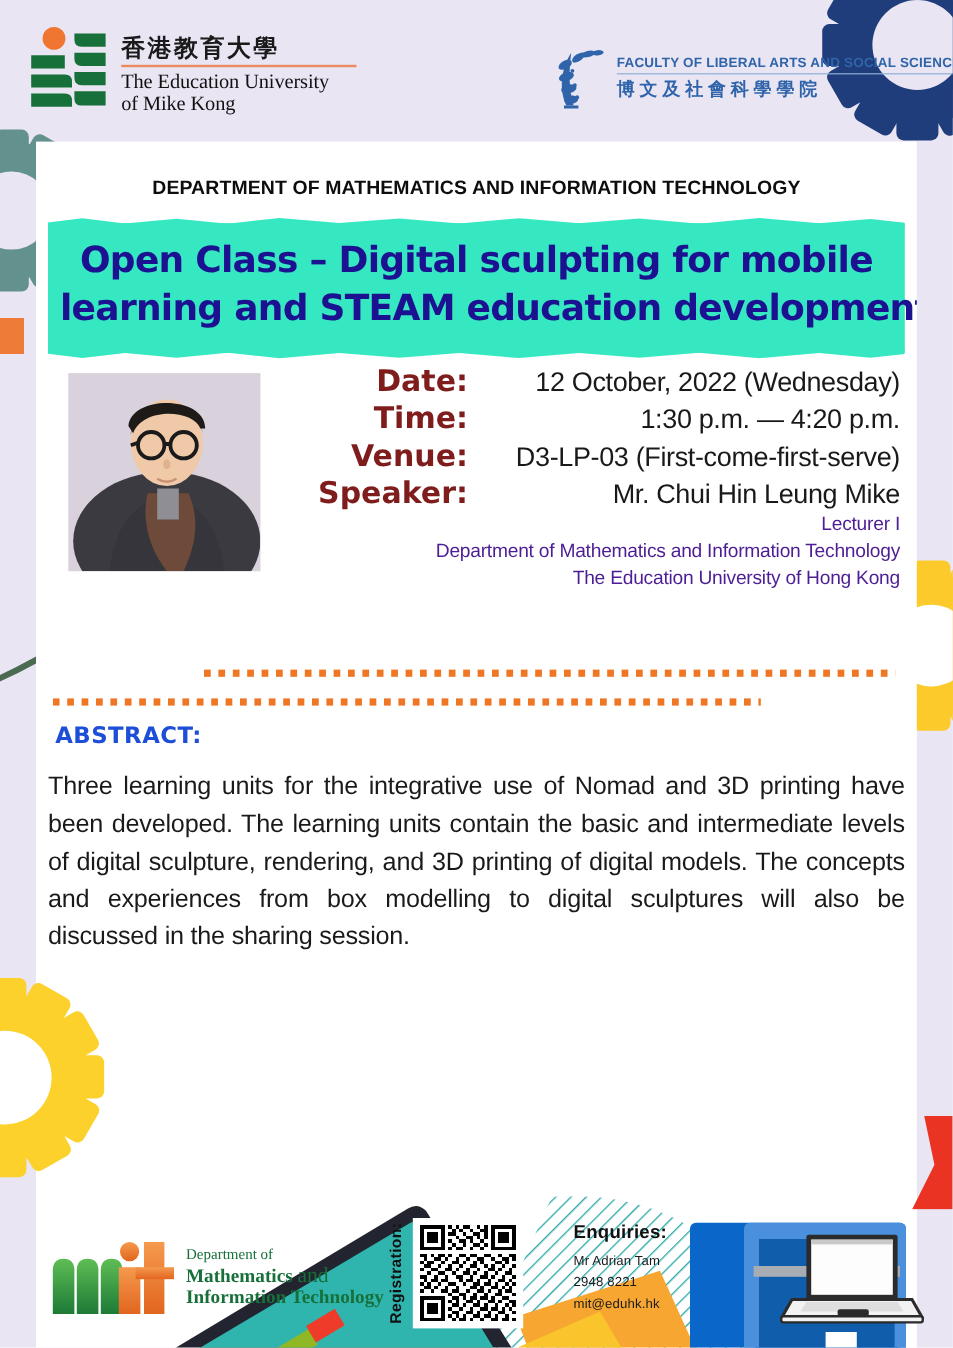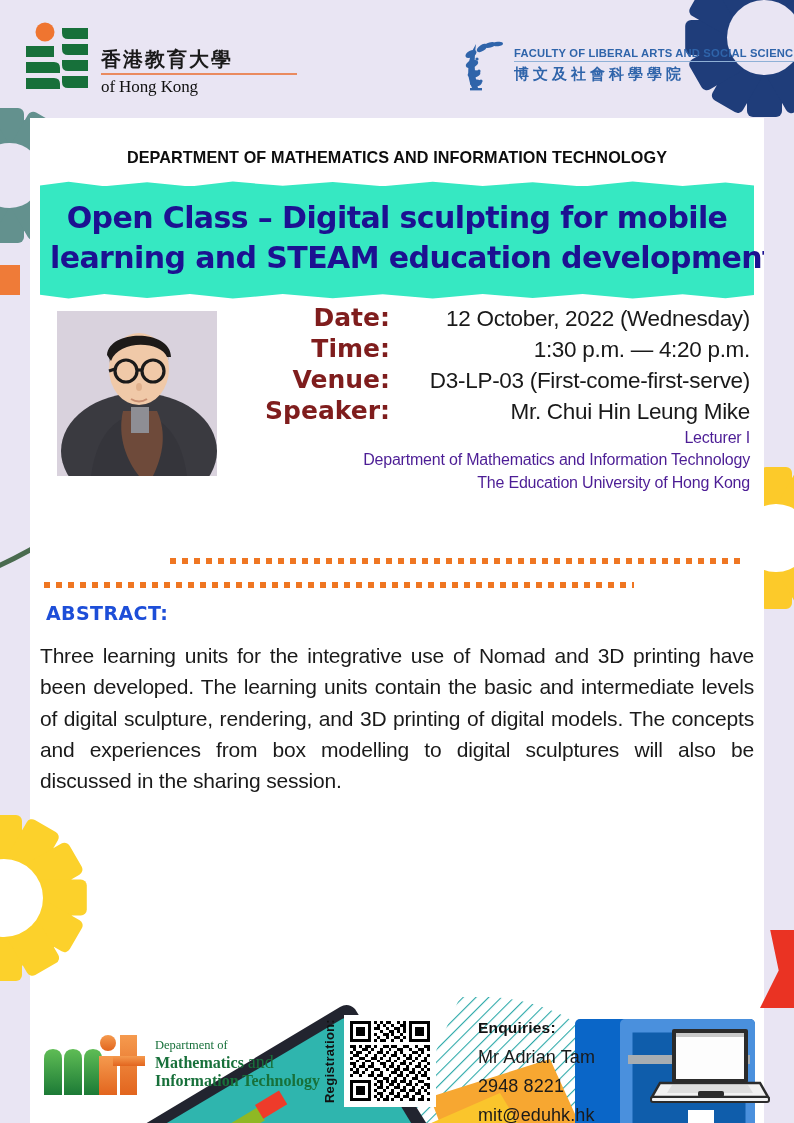--- a/index.html
+++ b/index.html
@@ -369,21 +369,21 @@
     left: 478px; top: 16px;
   }
   #enquiries-title {
     font-size: 15.5px;
     font-weight: 700;
     color: #111;
     margin-bottom: 6px;
     letter-spacing: 0.2px;
   }
   .enq-line {
-    font-size: 18px;
+    font-size: 11px;
     color: #1a1a1a;
     line-height: 1.62;
     letter-spacing: 0.1px;
   }
 
   #laptop-icon {
     position: absolute;
     left: 650px; top: 22px;
     width: 120px; height: 80px;
   }
@@ -447,21 +447,22 @@
       <path d="M2 40 h28 q6 0 6 6 v5 h-34 z" fill="#17703a"></path>
       <path d="M2 56 h28 q6 0 6 6 v5 h-34 z" fill="#17703a"></path>
       <path d="M38 6 h26 v11 h-20 q-6 0 -6 -6 z" fill="#17703a"></path>
       <path d="M38 22 h26 v11 h-20 q-6 0 -6 -6 z" fill="#17703a"></path>
       <path d="M38 38 h26 v11 h-20 q-6 0 -6 -6 z" fill="#17703a"></path>
       <path d="M38 54 h26 v12 h-20 q-6 0 -6 -6 z" fill="#17703a"></path>
     </svg>
     <div id="eduhk-wordmark">
       <div class="eduhk-cn">香港教育大學</div>
       <div class="eduhk-rule"></div>
-      <div class="eduhk-en">of Hong Kong</div>
+      <div class="eduhk-en">The Education University</div>
+      <div class="eduhk-en">of Mike Kong</div>
     </div>
   </div>
 
   <div id="faculty-logo">
     <svg id="faculty-mark" viewBox="0 0 46 54">
       <g fill="#2f64aa">
         <path d="M10 50 C 4 38, 5 20, 14 6 C 12 22, 12 36, 16 50 z"></path>
         <ellipse cx="9" cy="16" rx="6" ry="3.4" transform="rotate(-28 9 16)"></ellipse>
         <ellipse cx="10" cy="26" rx="6.5" ry="3.6" transform="rotate(-20 10 26)"></ellipse>
         <ellipse cx="12" cy="36" rx="6.5" ry="3.6" transform="rotate(-12 12 36)"></ellipse>

